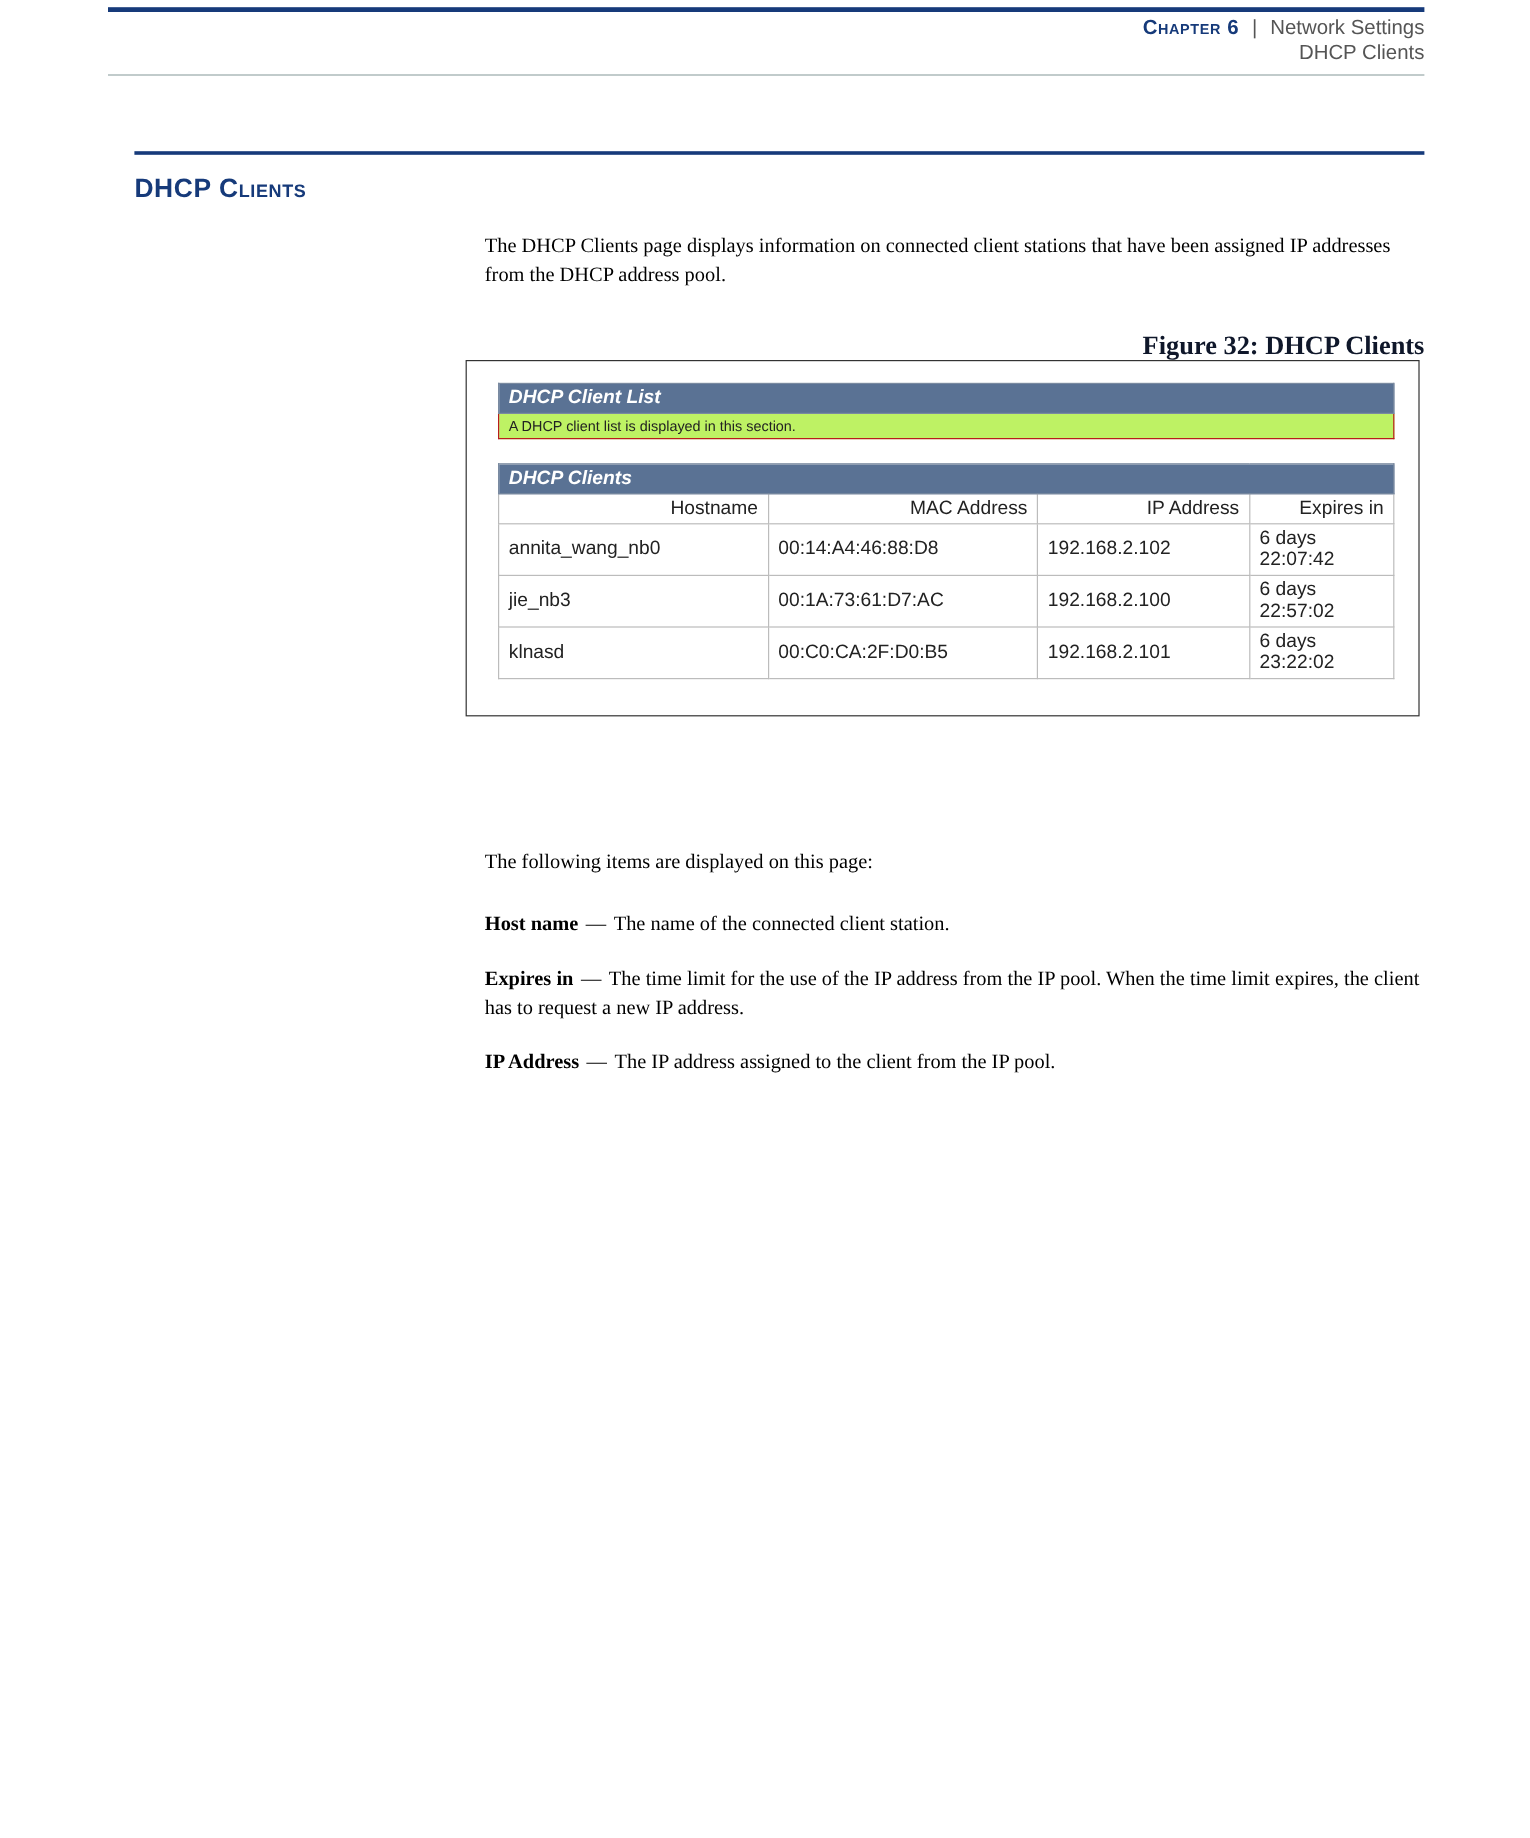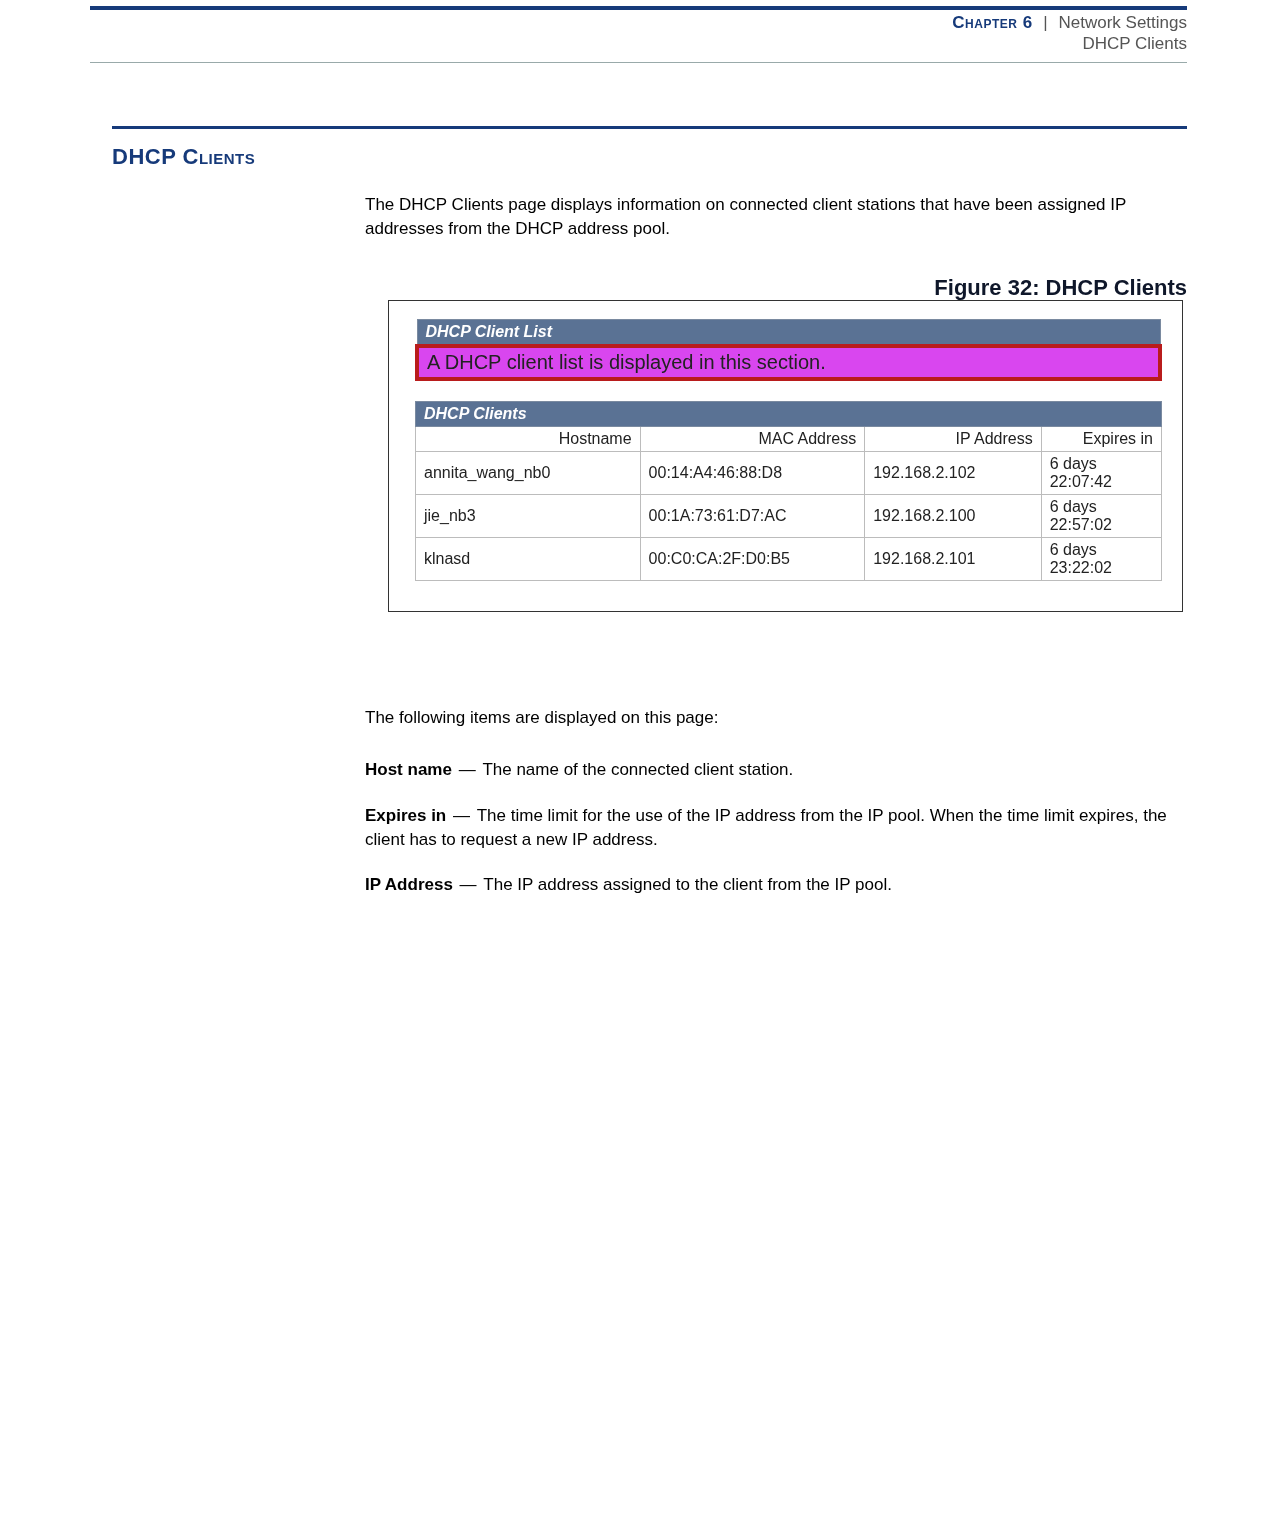--- a/index.html
+++ b/index.html
@@ -76,24 +76,25 @@
     font-size: 22px;
   }
   .section-heading .sc {
     font-variant: small-caps;
     font-size: 22px;
     letter-spacing: 0.5px;
   }
 
   .body-col {
     position: absolute;
-    left: 365px;
+    left: 404px;
     right: 88px;
     font-size: 17px;
     line-height: 1.4;
+    font-family: Liberation Serif, serif;
   }
   .intro   { top: 193px; }
   .figcap  { top: 273px; color: #0f172a; font-weight: bold; font-size: 22px; text-align: right; }
   .outro   { top: 706px; }
   .defs    { top: 758px; }
 
   .def-item {
     margin-bottom: 22px;
   }
   .def-term { font-weight: bold; margin-top: 44px; }
@@ -114,25 +115,25 @@
   .panel-title {
     background: #5a7294;
     color: #fff;
     font-weight: bold;
     font-style: italic;
     font-size: 16px;
     padding: 3px 8px;
     border: 1px solid #7a8aa0;
   }
   .panel-desc-row td {
-    border: 4px solid #b91c1c;
-    padding: 3px 8px;
-    font-size: 20px;
+    border: 1px solid #b91c1c;
+    padding: 3px 8px;
+    font-size: 12px;
     color: #222;
-    background: #d946ef;
+    background: #bef264;
   }
   table.panel {
     border-collapse: collapse;
     width: 100%;
   }
   .spacer { height: 20px; }
 
   table.clients {
     border-collapse: collapse;
     width: 100%;

